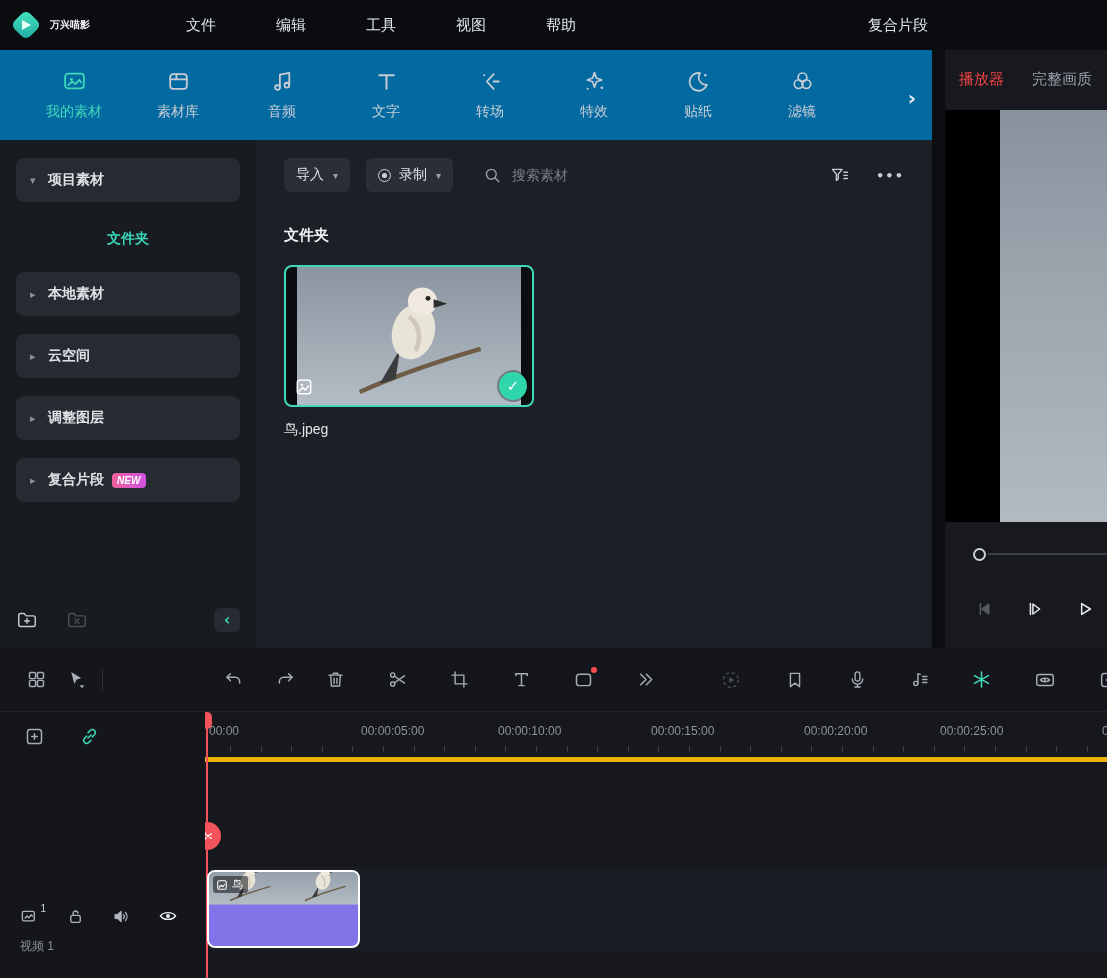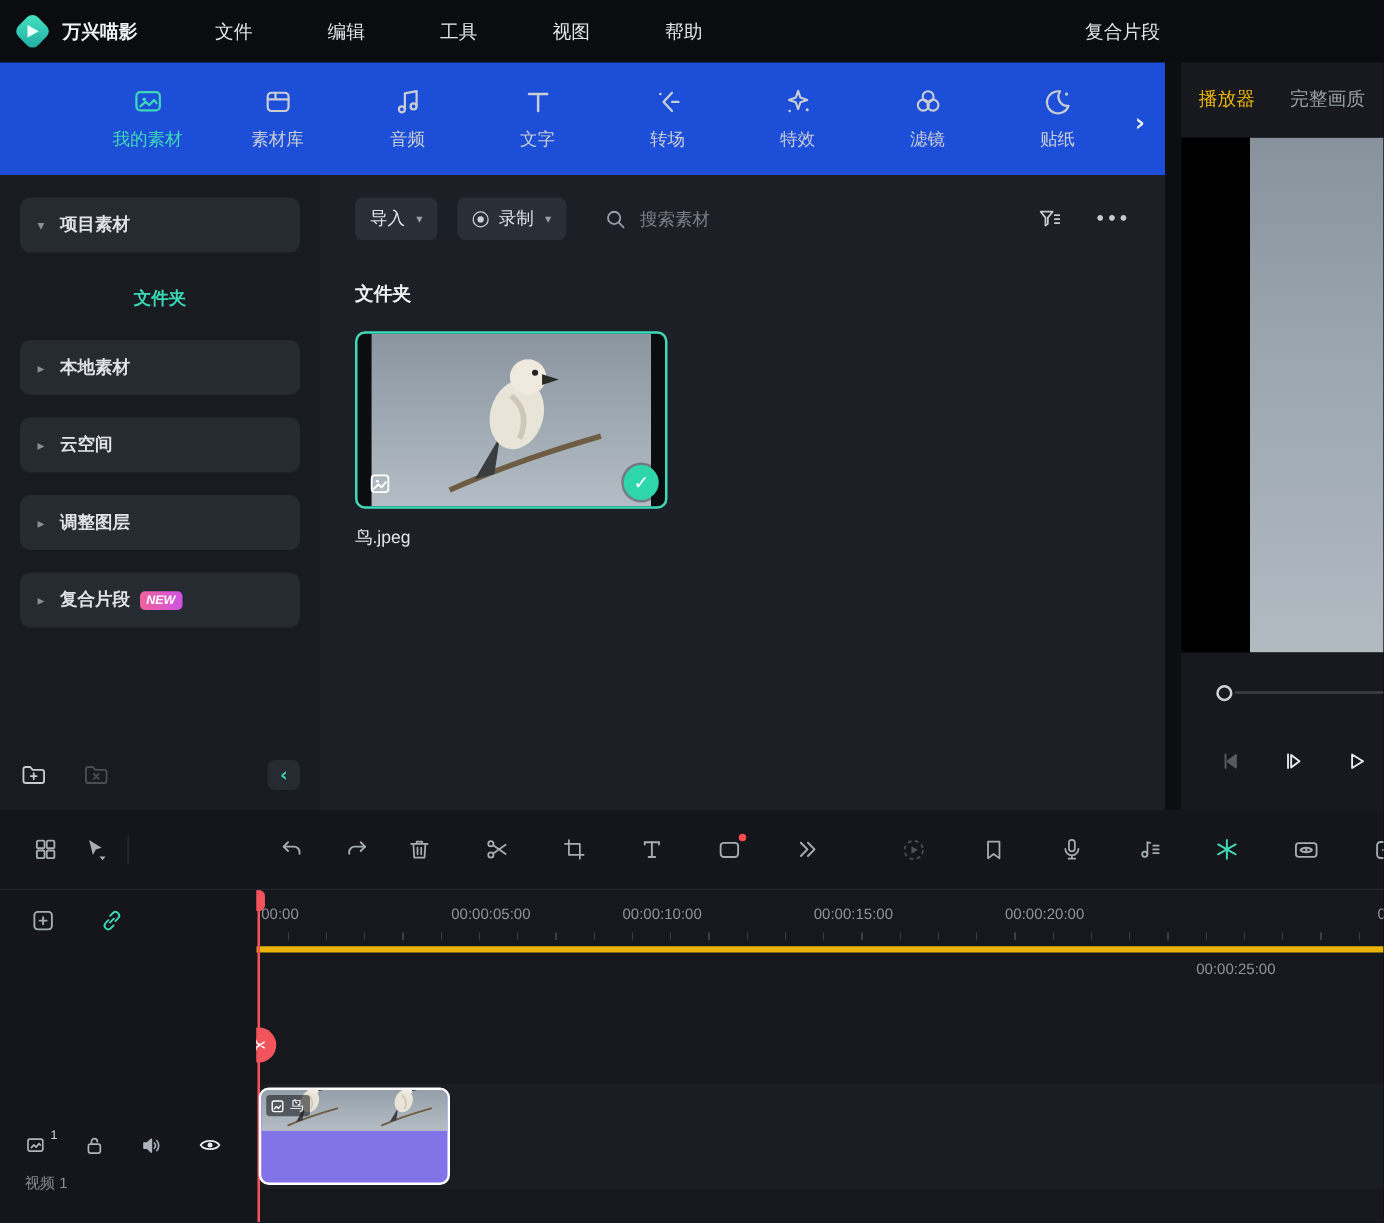--- a/index.html
+++ b/index.html
@@ -9,26 +9,26 @@
     background:#0c0e11; color:#e7eaee;
     font-family:"Liberation Sans","DejaVu Sans",sans-serif;
     -webkit-font-smoothing:antialiased; user-select:none;
   }
   svg { display:block; }
   .glyph { font-family:"DejaVu Sans",sans-serif; }
 
   
   .menubar { position:absolute; top:0; left:0; right:0; height:50px; background:#0a0c0f; display:flex; align-items:center; padding-left:12px; }
   .logo { width:28px; height:28px; margin-right:10px; }
-  .app-name { font-size:15px; font-weight:bold; color:#f0f2f5; margin-right:62px; }
+  .app-name { font-size:10px; font-weight:bold; color:#f0f2f5; margin-right:96px; }
   .menu-item { font-size:15px; color:#e2e6ea; margin-right:60px; cursor:default; }
   .project-title { position:absolute; left:868px; font-size:15px; color:#e2e6ea; }
 
   
-  .media-panel { position:absolute; top:50px; left:0; width:932px; height:598px; background:#1d4ed8;padding-left:44px; }
+  .media-panel { position:absolute; top:50px; left:0; width:932px; height:598px; background:#0369a1; }
   .tabbar { height:90px; display:flex; align-items:center; padding-left:28px; position:relative; }
   .tab { width:92px; margin-right:12px; display:flex; flex-direction:column; align-items:center; gap:9px; color:#c9ced5; cursor:pointer; }
   .tab .tico { color:#c9ced5; }
   .tab-label { font-size:14px; }
   .tab.active, .tab.active .tico { color:#3fd9b9; }
   .tabs-overflow { position:absolute; right:16px; top:36px; font-size:20px; font-weight:bold; color:#e7eaee; cursor:pointer; }
 
   .media-body { position:absolute; top:90px; left:0; right:0; bottom:0; display:flex; }
   .sidebar { width:256px; background:#181b20; position:relative; padding-top:18px; flex:0 0 auto; }
   .side-pill { height:44px; margin:0 16px 18px 16px; border-radius:8px; background:#262a31; display:flex; align-items:center; padding:0 14px; cursor:pointer; }
@@ -62,21 +62,21 @@
   .media-tile { width:250px; height:142px; border:2px solid #3fd9b9; border-radius:8px; background:#0b0d10; position:relative; overflow:hidden; cursor:pointer; }
   .media-tile .photo { position:absolute; top:0; bottom:0; left:11px; right:11px; }
   .type-ico { position:absolute; left:8px; bottom:8px; color:#fff; }
   .check-badge { position:absolute; right:5px; bottom:5px; width:28px; height:28px; border-radius:50%; background:#2fd6ab; color:#0d2b22; font-size:15px; font-weight:bold; display:flex; align-items:center; justify-content:center; box-shadow:0 0 0 2px rgba(10,12,15,.35); }
   .check-badge .glyph{ color:#ffffff; }
 
   
   .player-panel { position:absolute; top:50px; left:945px; width:162px; height:598px; background:#17191f; overflow:hidden; }
   .player-tabs { height:58px; display:flex; align-items:center; padding-left:14px; gap:28px; white-space:nowrap; }
   .ptab { font-size:15px; color:#9aa0a8; cursor:pointer; }
-  .ptab.active { color:#eab308; }
+  .ptab.active { color:#ef4444; }
   .preview { position:absolute; top:60px; left:0; width:100%; height:412px; background:#000; overflow:hidden; }
   .preview-photo { position:absolute; left:55px; top:0; bottom:0; width:260px; background:linear-gradient(180deg,#87929c 0%,#9aa5ae 40%,#b2bac2 100%); }
   .seek-row { position:absolute; top:492px; left:0; right:0; height:24px; display:flex; align-items:center; padding-left:28px; }
   .seek-knob { width:13px; height:13px; border:2px solid #cfd3d8; border-radius:50%; background:transparent; flex:0 0 auto; cursor:pointer; }
   .seek-track { flex:1; height:2px; background:#3c4046; margin-left:2px; }
   .player-controls { position:absolute; top:536px; left:0; right:0; height:46px; display:flex; align-items:center; padding-left:30px; gap:30px; }
   .pc-btn { color:#e7eaee; cursor:pointer; }
   .pc-btn.dim { color:#565b62; }
 
   
@@ -201,33 +201,33 @@
       </div>
       <div class="tab">
         <svg class="tico" width="25" height="25" viewBox="0 0 24 24" fill="none" stroke="currentColor" stroke-width="1.6" stroke-linejoin="round">
           <path d="M12 3.5 l1.8 5.2 5.2 1.8 -5.2 1.8 -1.8 5.2 -1.8-5.2 -5.2-1.8 5.2-1.8z"></path>
             <circle cx="19" cy="18" r="1.2" fill="currentColor" stroke="none"></circle>
             <circle cx="5.5" cy="19" r="1" fill="currentColor" stroke="none"></circle>
         </svg>
         <span class="tab-label">特效</span>
       </div>
       <div class="tab">
+        <svg class="tico" width="25" height="25" viewBox="0 0 24 24" fill="none" stroke="currentColor" stroke-width="1.7" stroke-linejoin="round">
+          <path d="M13.5 4 a8.5 8.5 0 1 0 6.5 11 a7 7 0 0 1 -6.5 -11z"></path>
+            <circle cx="18.5" cy="6" r="1.2" fill="currentColor" stroke="none"></circle>
+        </svg>
+        <span class="tab-label">贴纸</span>
+      </div>
+      <div class="tab">
         <svg class="tico" width="25" height="25" viewBox="0 0 24 24" fill="none" stroke="currentColor" stroke-width="1.6">
           <circle cx="12" cy="8" r="4.2"></circle>
             <circle cx="8.3" cy="14.5" r="4.2"></circle>
             <circle cx="15.7" cy="14.5" r="4.2"></circle>
         </svg>
         <span class="tab-label">滤镜</span>
-      </div>
-      <div class="tab">
-        <svg class="tico" width="25" height="25" viewBox="0 0 24 24" fill="none" stroke="currentColor" stroke-width="1.7" stroke-linejoin="round">
-          <path d="M13.5 4 a8.5 8.5 0 1 0 6.5 11 a7 7 0 0 1 -6.5 -11z"></path>
-            <circle cx="18.5" cy="6" r="1.2" fill="currentColor" stroke="none"></circle>
-        </svg>
-        <span class="tab-label">贴纸</span>
       </div>
       <span class="tabs-overflow glyph">›</span>
     </div>
 
     <div class="media-body">
 
       <div class="sidebar">
         <div class="side-pill">
           <span class="side-caret glyph">▾</span>
           <span class="side-label">项目素材</span>
@@ -521,21 +521,21 @@
         </div>
       </div>
 
       <div class="tl-right">
         <div class="ruler">
           <span class="rl" style="left:4px;">00:00</span>
           <span class="rl" style="left:156px;">00:00:05:00</span>
           <span class="rl" style="left:293px;text-align:right;">00:00:10:00</span>
           <span class="rl" style="left:446px;">00:00:15:00</span>
           <span class="rl" style="left:599px;">00:00:20:00</span>
-          <span class="rl" style="left:752px;margin-top:44px;">00:00:25:00</span>
+          <span class="rl" style="left:735px;">00:00:25:00</span>
           <span class="rl" style="left:897px;">00:00:30:00</span>
           <span class="ticks"></span>
         </div>
 
         <div class="track-lane"></div>
 
         <div class="clip">
           <div class="clip-thumbs">
             <svg viewBox="0 12 100 44" preserveAspectRatio="none" width="75" height="45">
                 <use href="#bird-thumb"></use>

